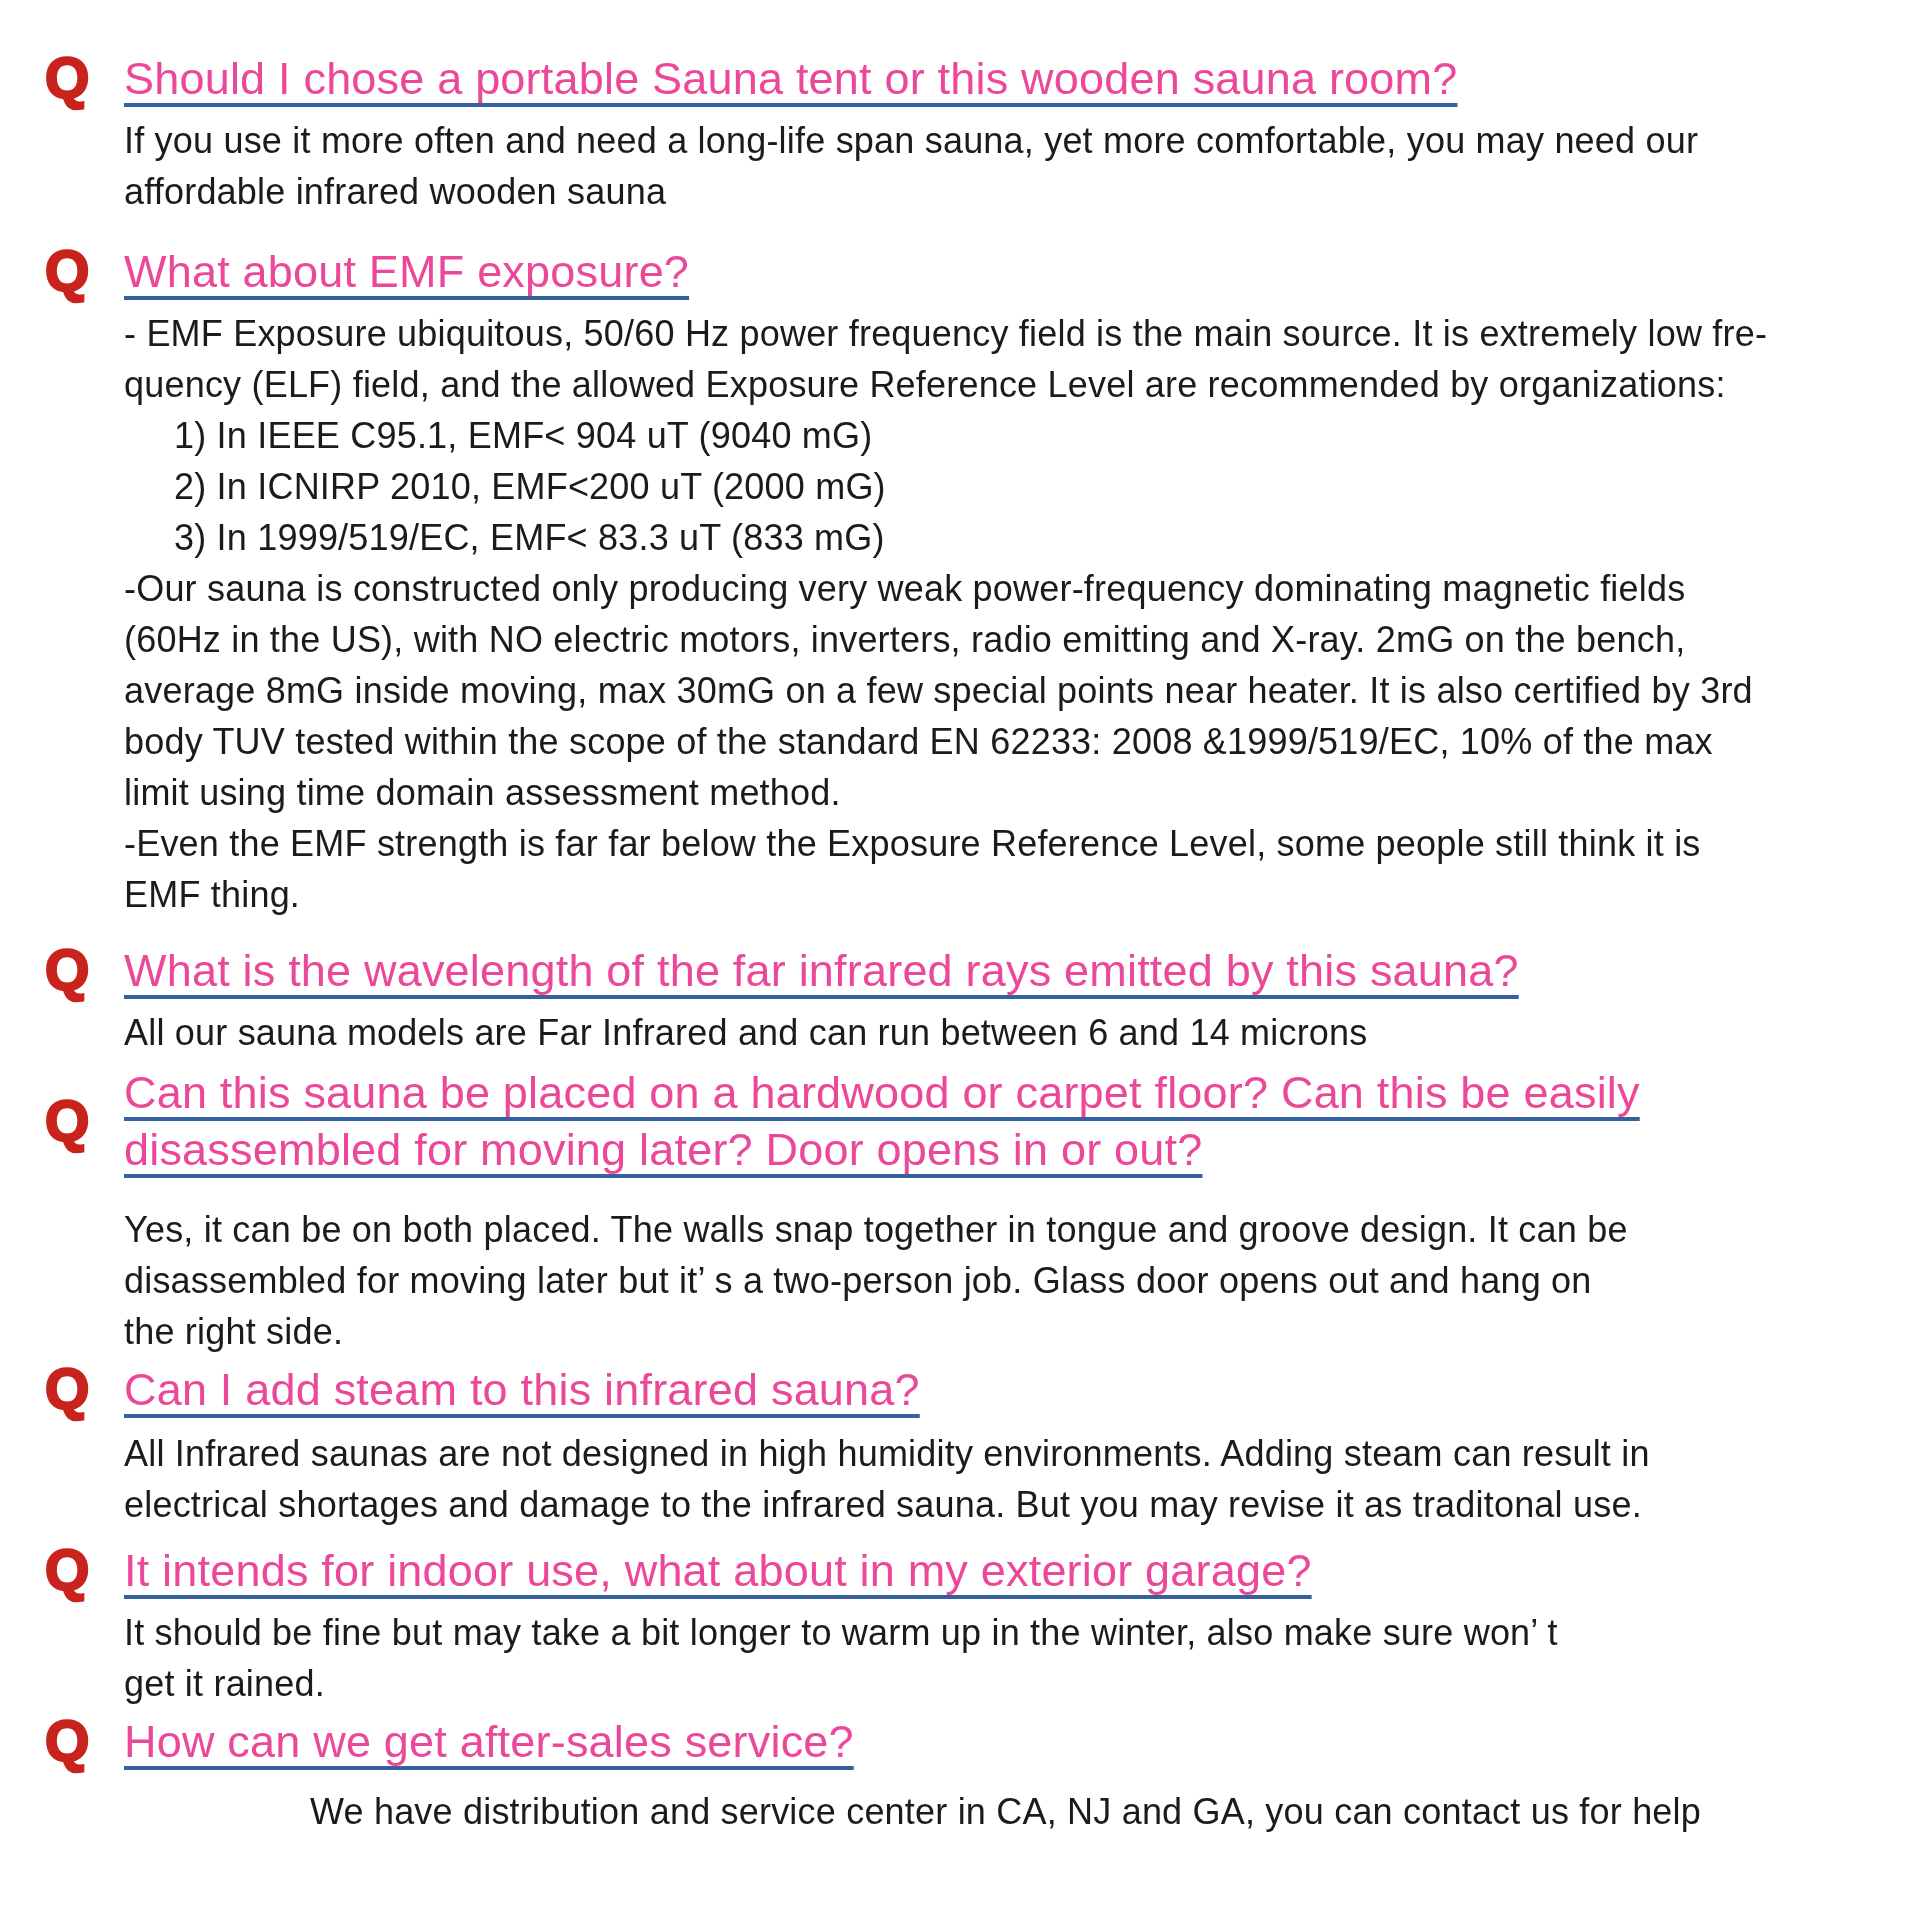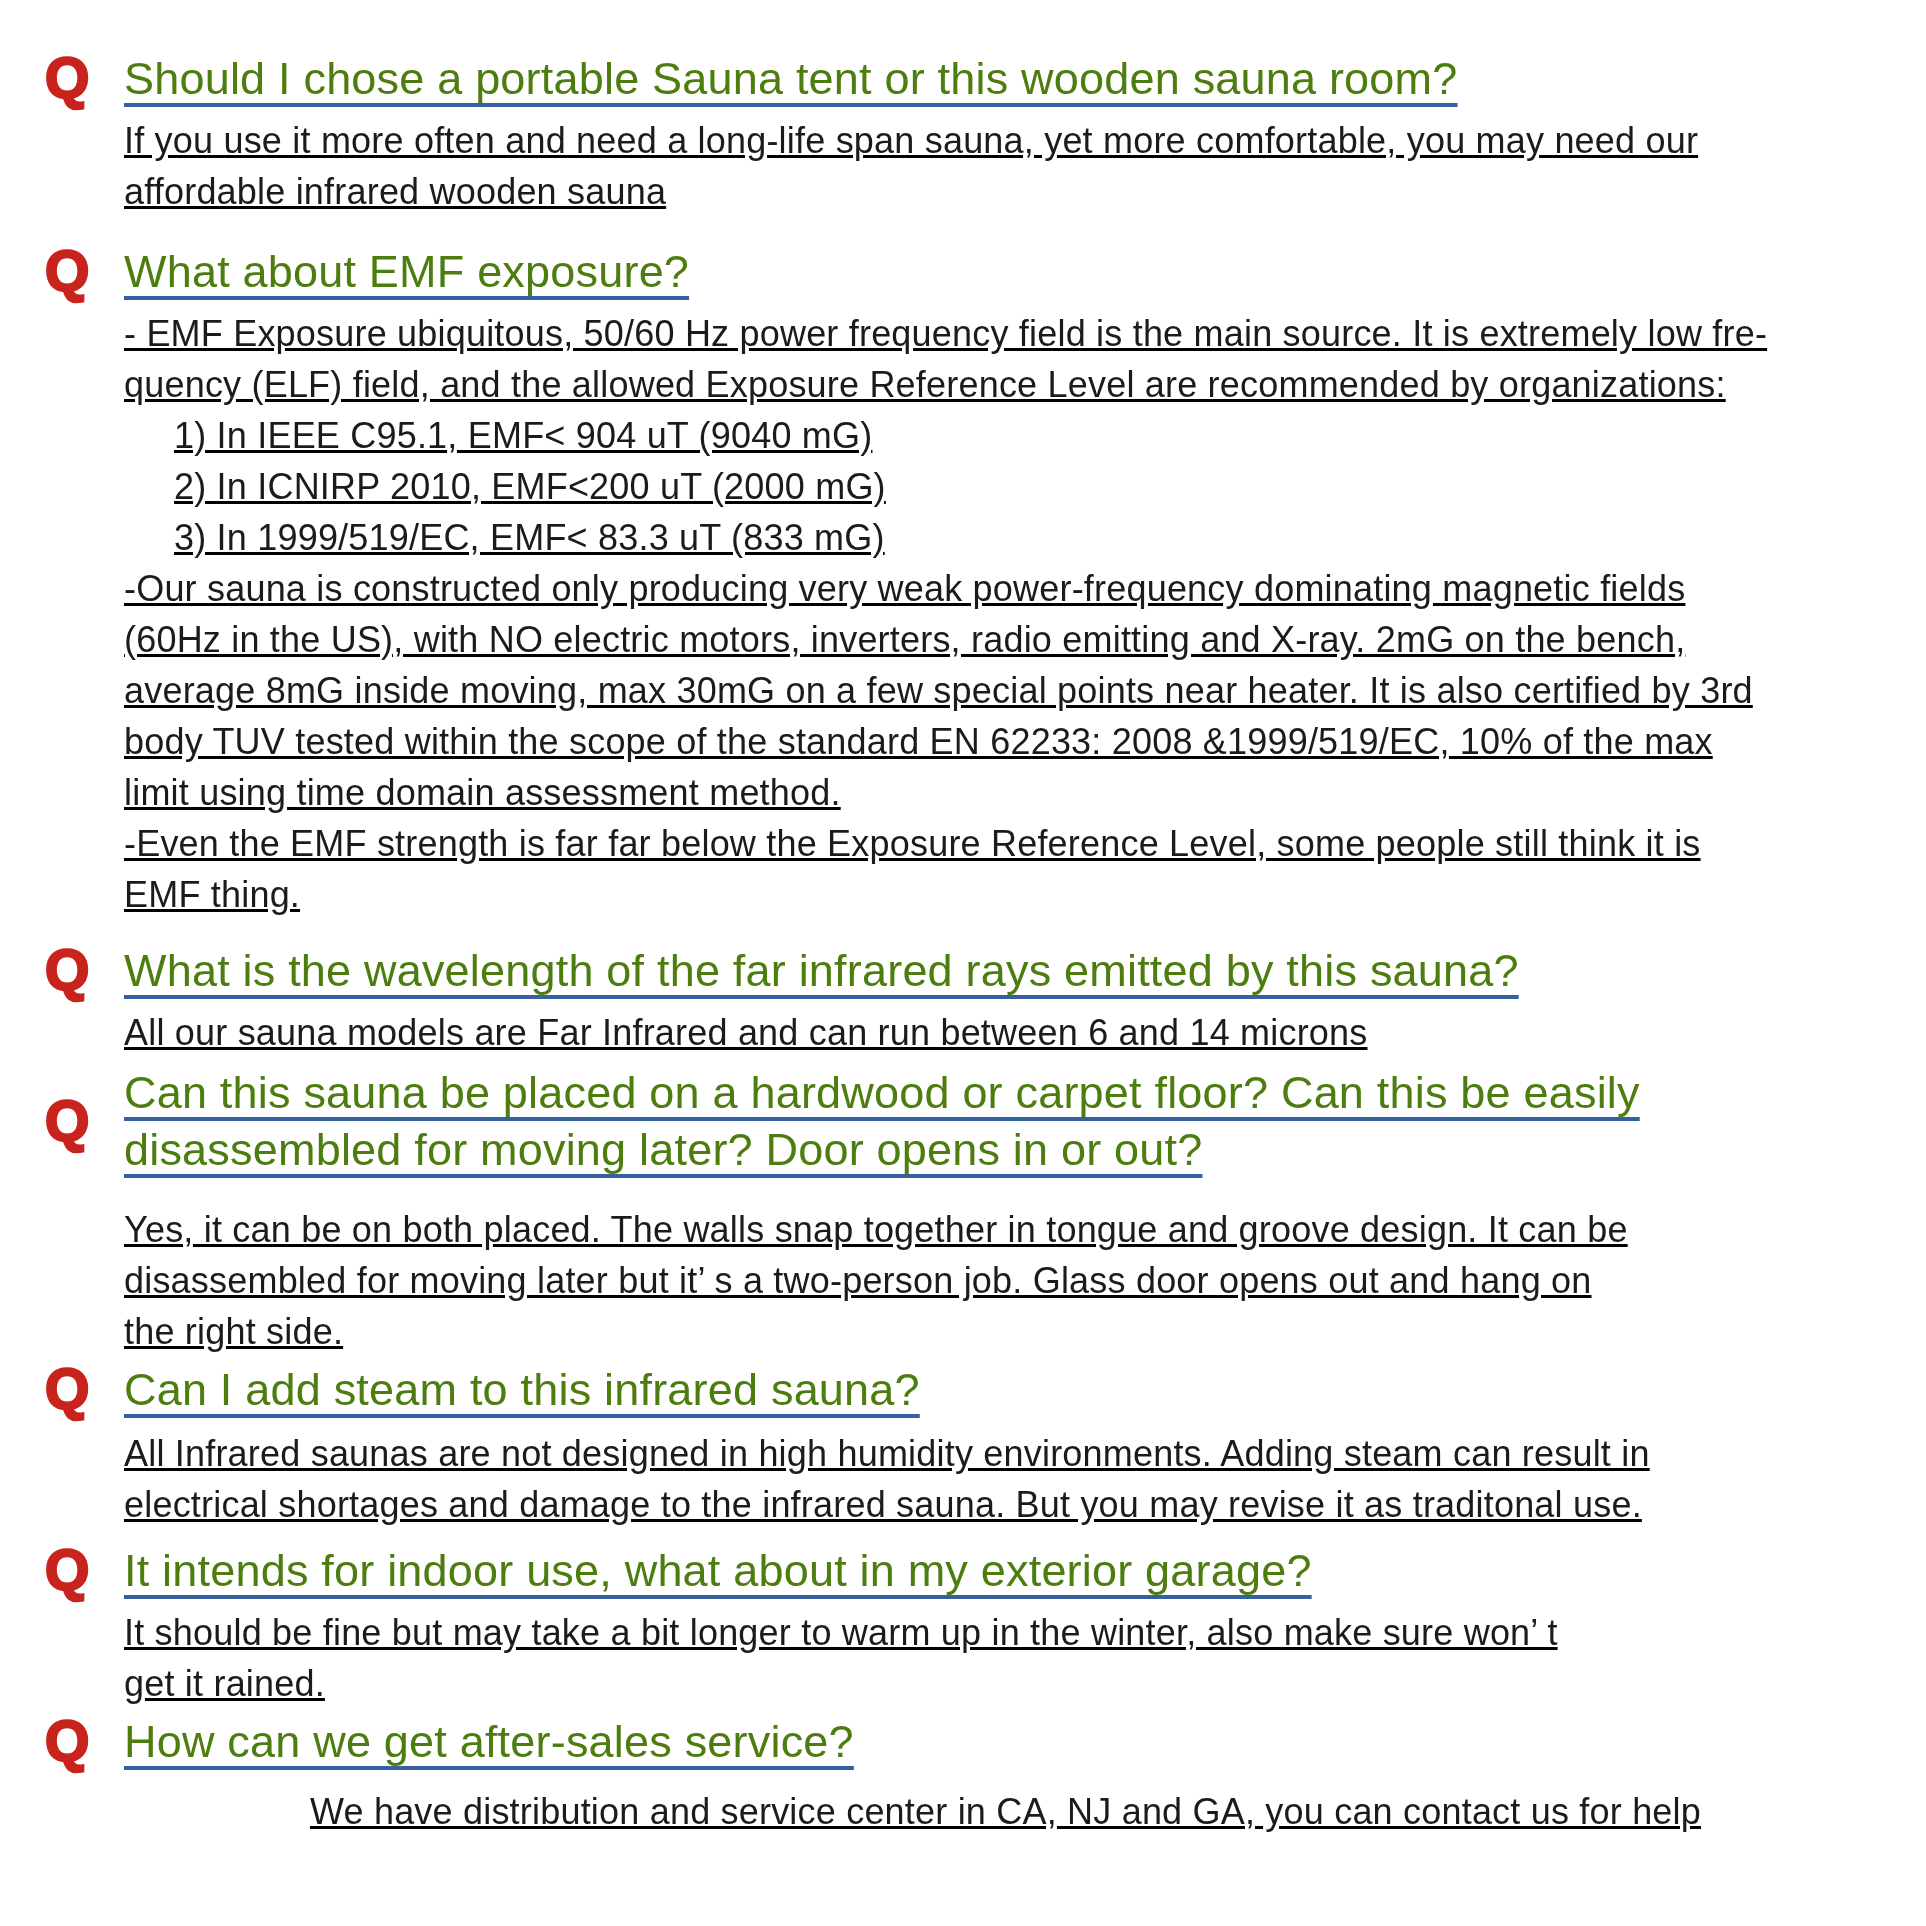--- a/index.html
+++ b/index.html
@@ -39,32 +39,31 @@
     font-weight: bold;
     color: #c8231c;
     -webkit-text-stroke: 2.5px #c8231c;
     letter-spacing: 0;
   }
   h2.question {
     margin: 0;
     font-size: 45px;
     font-weight: 400;
     line-height: 57px;
-    color: #4d7c0f;
+    color: #ec4899;
     letter-spacing: 0.2px;
     text-decoration: underline;
     text-decoration-color: #35619e;
     text-decoration-thickness: 4px;
     text-underline-offset: 9px;
     white-space: nowrap;
   }
   .answers {
     margin-left: 79px;
     margin-top: 8px;
-    text-decoration: underline;
   }
   .faq-item:nth-child(4) .answers { margin-top: 26px; }
   .faq-item:nth-child(5) .answers { margin-top: 10px; }
   .faq-item:nth-child(7) .answers { margin-top: 16px; text-align: center; }
 
   .a-line {
     font-size: 36px;
     line-height: 51px;
     color: #1b1b1b;
     letter-spacing: 0.2px;

